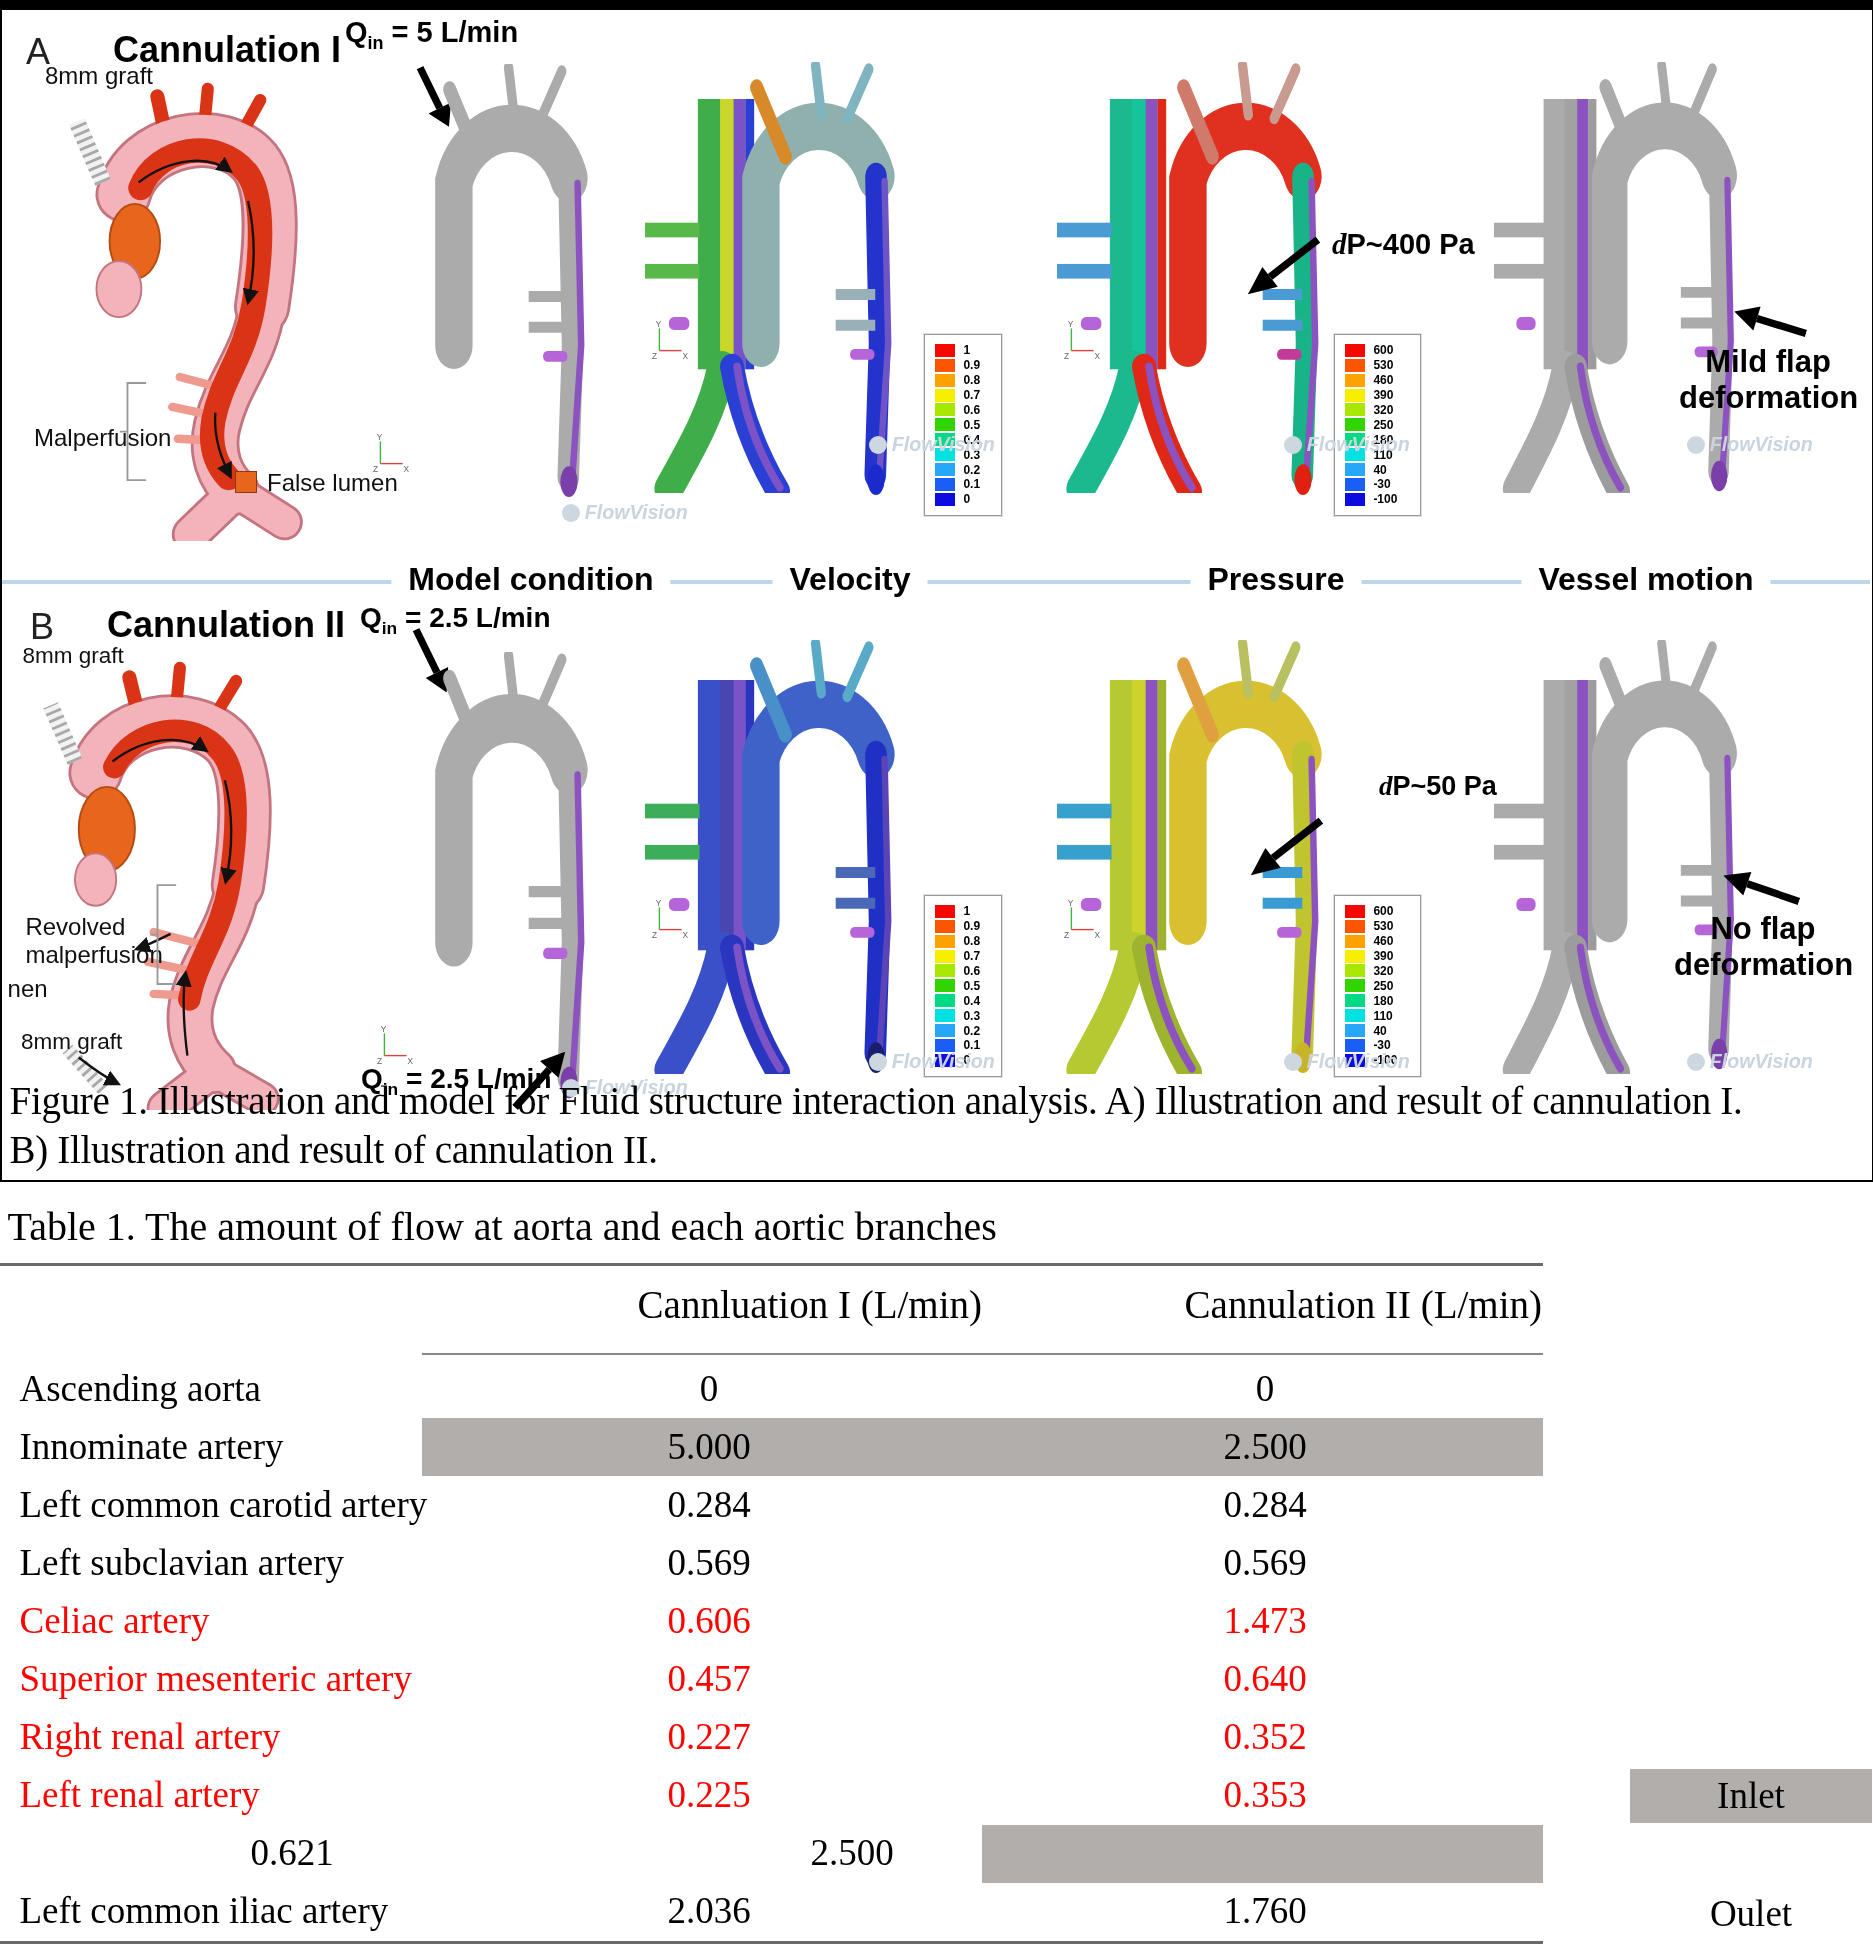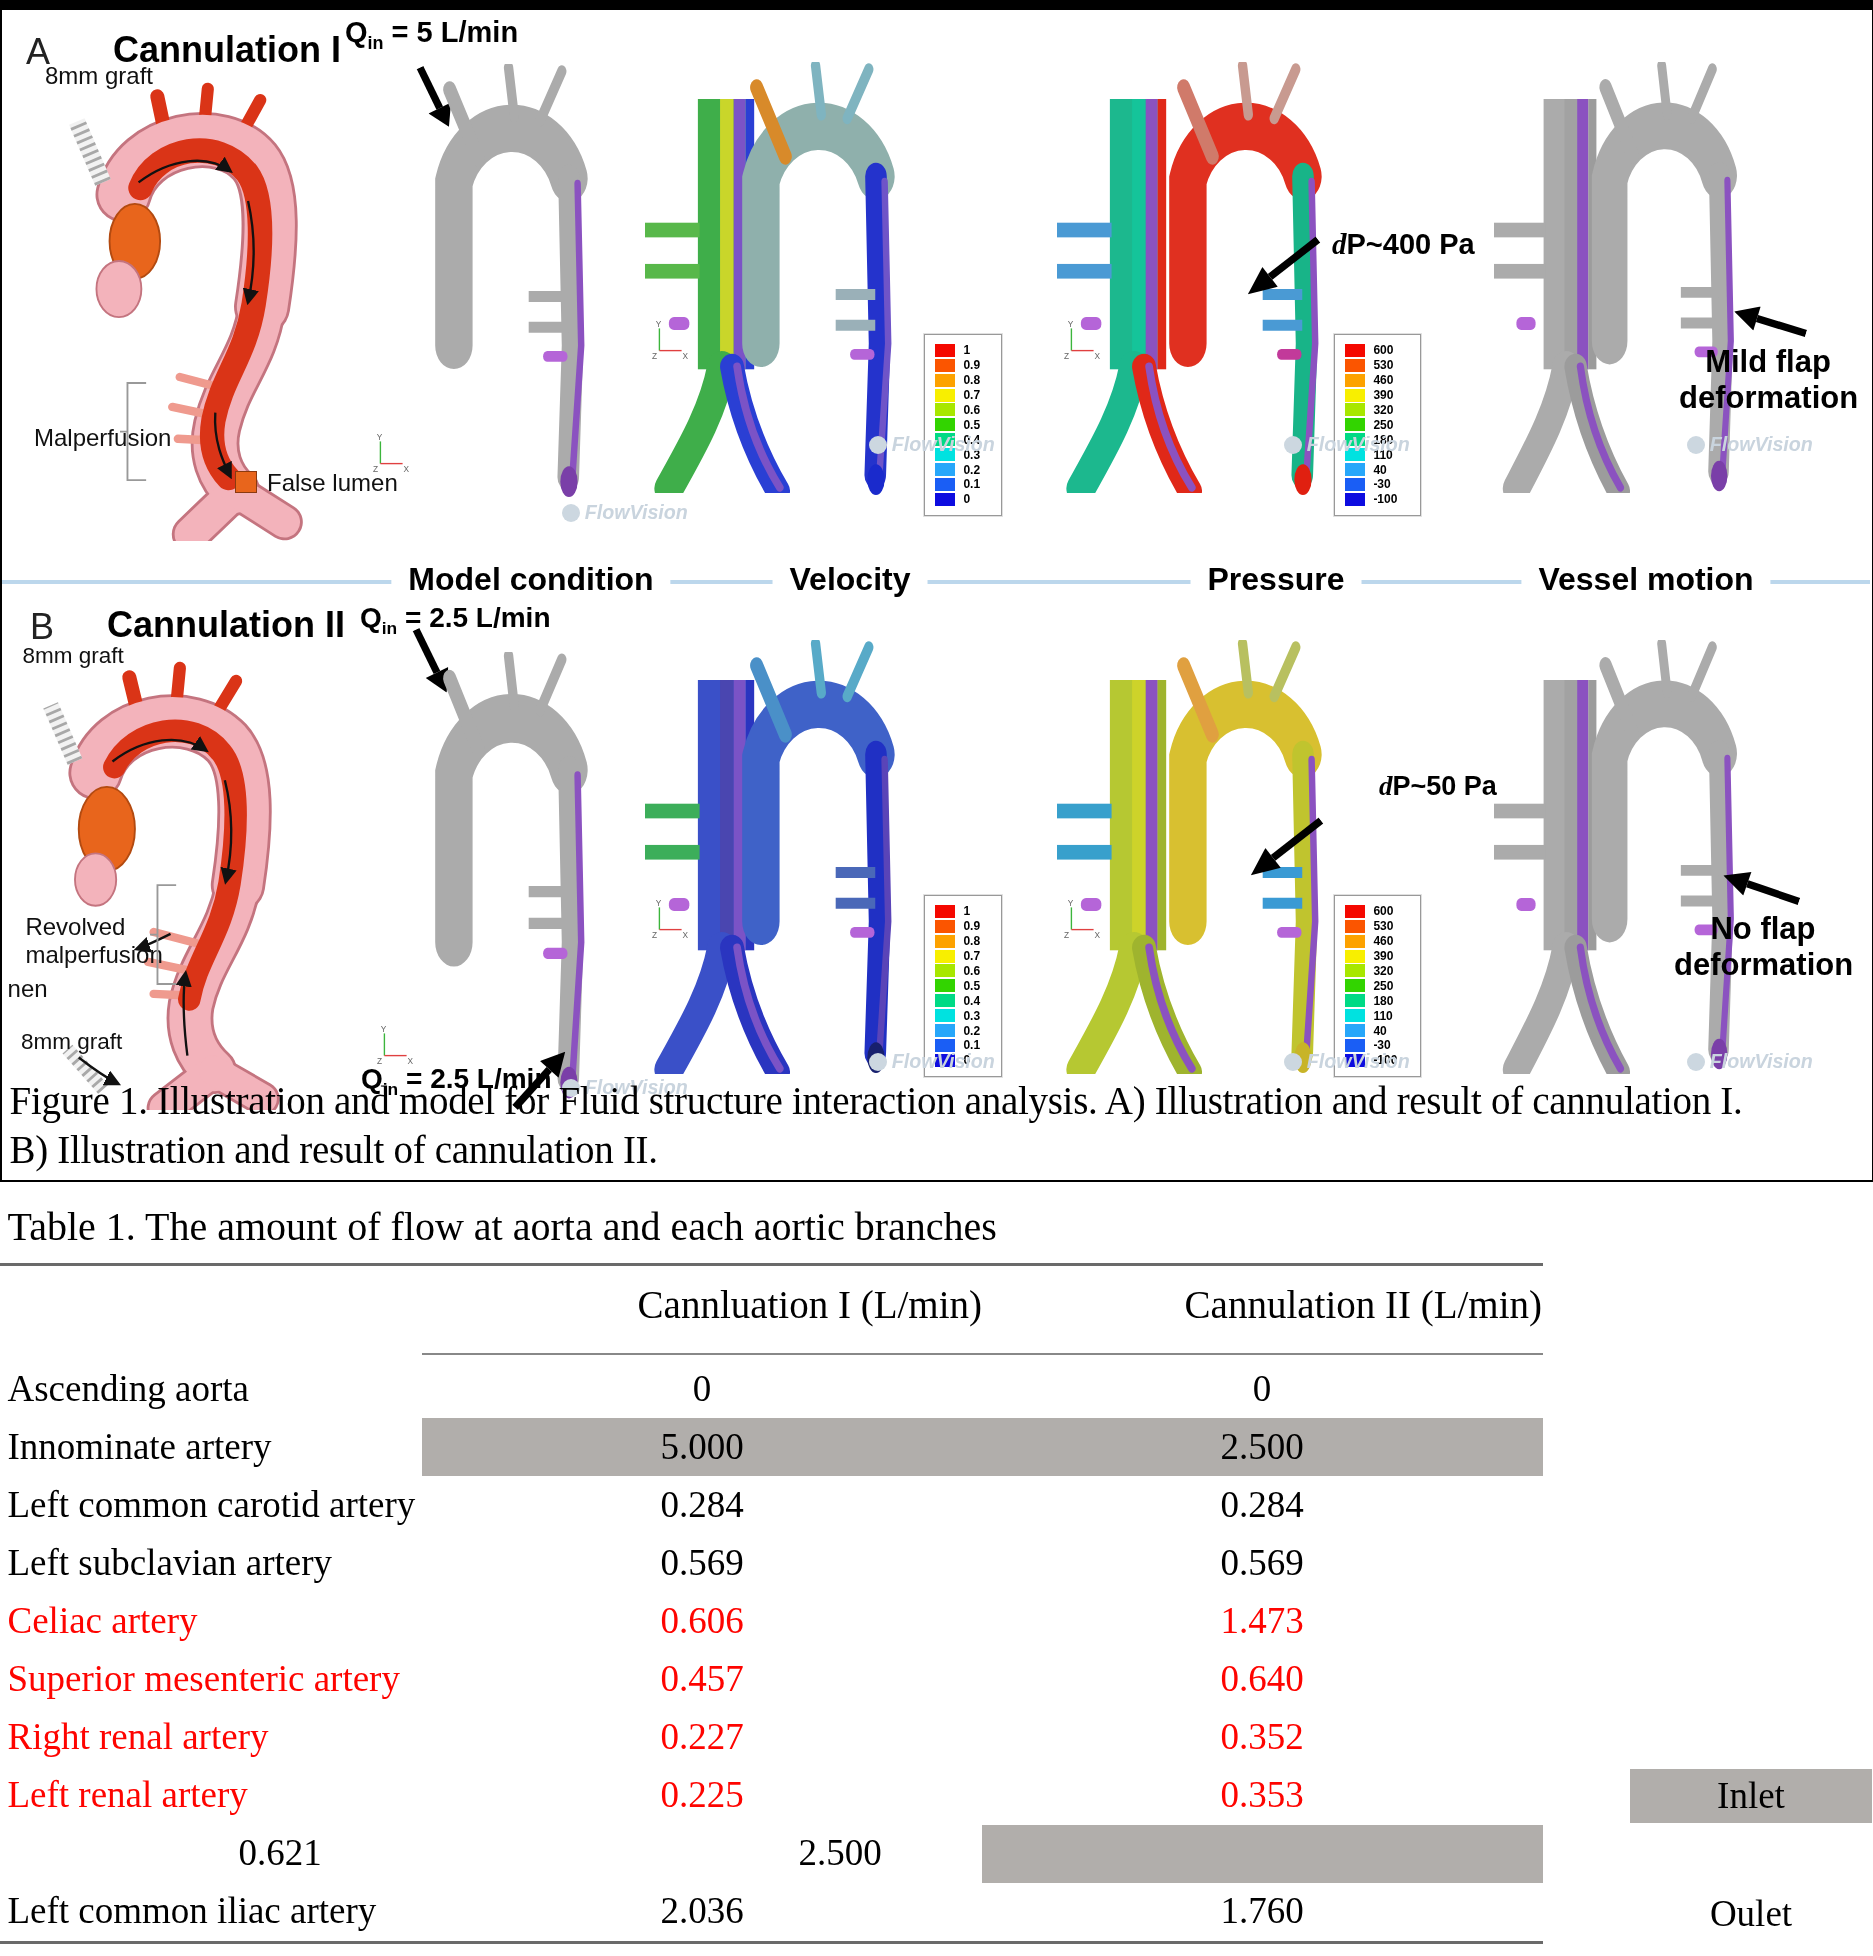--- a/index.html
+++ b/index.html
@@ -34,21 +34,21 @@
   .triad line{stroke-width:1.5;}
   .triad text{font-size:9px;fill:#666;font-family:"Liberation Sans",sans-serif;}
   
   .cane{--asc:#ababab;--desc:#ababab;--stripe:#8b52c0;--br1:#ababab;--br2:#ababab;--side:#ababab;--nub:#b565d8;--tip:#7a3fa8;position:absolute;}
   .slab{--s1:#ababab;--s2:#9c9c9c;--sp:#8b52c0;--s3:#9c9c9c;--sbr:#ababab;position:absolute;}
   
   .tserif{font-family:"Liberation Serif","DejaVu Serif",serif;}
   .t-title{font-size:40px;white-space:nowrap;}
   .t-colhdr{font-size:39px;text-align:right;}
   .hline{position:absolute;background:#6a6a6a;}
-  .trow{display:flex;height:58px;line-height:58px;font-size:37px;}
+  .trow{display:flex;height:58px;line-height:58px;font-size:37px;padding-left:12px;}
   .trow .lab{width:422px;padding-left:7.5px;box-sizing:border-box;white-space:nowrap;}
   .trow .val{width:560px;text-align:center;}
   .trow.red{color:#fe0400;}
   .hl{position:absolute;background:#b1aeab;}
   .legend-box{position:absolute;text-align:center;font-size:37px;}
 </style>
 </head>
 <body>
 
 <svg width="0" height="0" style="position:absolute">

